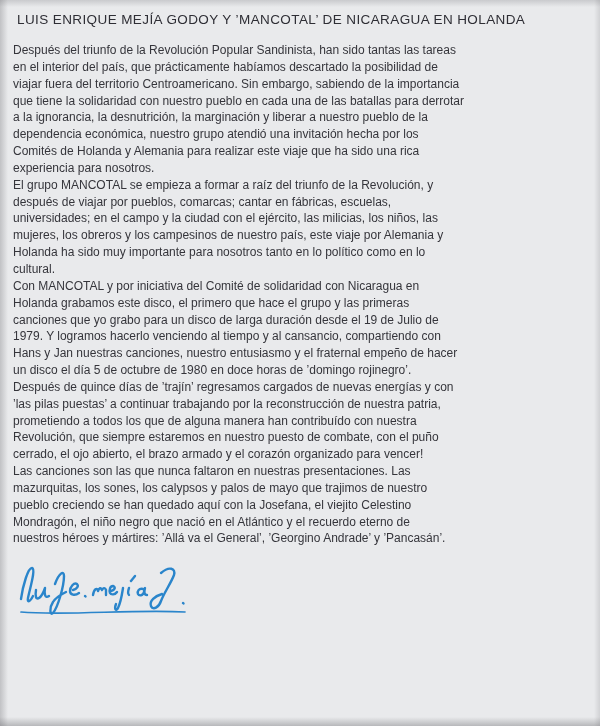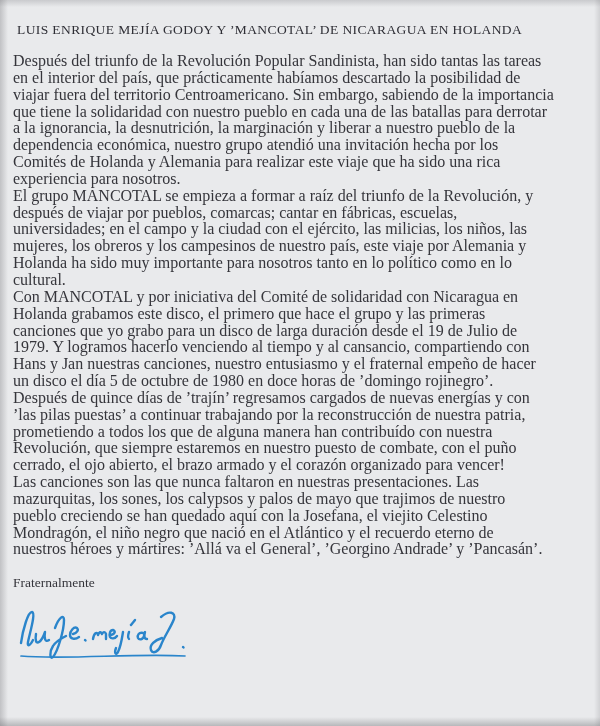--- a/index.html
+++ b/index.html
@@ -18,34 +18,33 @@
       linear-gradient(270deg, rgba(100,100,105,0.18) 0px, rgba(100,100,105,0) 6px),
       linear-gradient(0deg, rgba(90,90,95,0.35) 0px, rgba(90,90,95,0) 9px);
     overflow: hidden;
     font-family: "Liberation Sans", "DejaVu Sans", sans-serif;
     color: #34343a;
     box-sizing: border-box;
   }
   .content {
     position: absolute;
     left: 13px;
-    top: 22px;
+    top: 12px;
     width: 578px;
-    font-family: Liberation Serif, serif;
   }
   .title {
     font-size: 13.5px;
     font-weight: 400;
     letter-spacing: 0.4px;
     color: #2e2e35;
     white-space: nowrap;
     margin: 0 0 15px 4px;
   }
   .bodytext {
-    font-size: 16px;
+    font-size: 12px;
     line-height: 16.85px;
     white-space: pre-line;
     margin: 0;
     color: #35353b;
   }
   .closing {
     font-size: 13.5px;
     margin-top: 17px;
     color: #35353b;
   }
@@ -94,21 +93,20 @@
 ’las pilas puestas’ a continuar trabajando por la reconstrucción de nuestra patria,
 prometiendo a todos los que de alguna manera han contribuído con nuestra
 Revolución, que siempre estaremos en nuestro puesto de combate, con el puño
 cerrado, el ojo abierto, el brazo armado y el corazón organizado para vencer!</div>
     <div class="bodytext">Las canciones son las que nunca faltaron en nuestras presentaciones. Las
 mazurquitas, los sones, los calypsos y palos de mayo que trajimos de nuestro
 pueblo creciendo se han quedado aquí con la Josefana, el viejito Celestino
 Mondragón, el niño negro que nació en el Atlántico y el recuerdo eterno de
 nuestros héroes y mártires: ’Allá va el General’, ’Georgino Andrade’ y ’Pancasán’.</div>
 
-    <div class="closing">Fraternalmente</div>
 
     <div class="signature-wrap">
       <svg width="180" height="64" viewBox="0 0 180 64" fill="none" stroke="#2a85cb" stroke-width="2.4" stroke-linecap="round" stroke-linejoin="round">
 
         <path d="M6,41 C8,27 13,10 17,10 C21,11 15,30 13,40 C12,45 15,44 18,38"></path>
         <path d="M21,32 C20,38 21,42 24,40 C27,38 29,33 30,30 C29,36 30,41 34,38"></path>
 
         <path d="M40,26 C44,15 49,12 49,18 C49,28 43,49 38,55 C35,58 34,50 38,44 C41,39 47,36 51,34"></path>
 
         <path d="M58,32 C62,31 64,28 62,26 C59,24 55,29 55,33 C55,37 60,38 64,35"></path>

